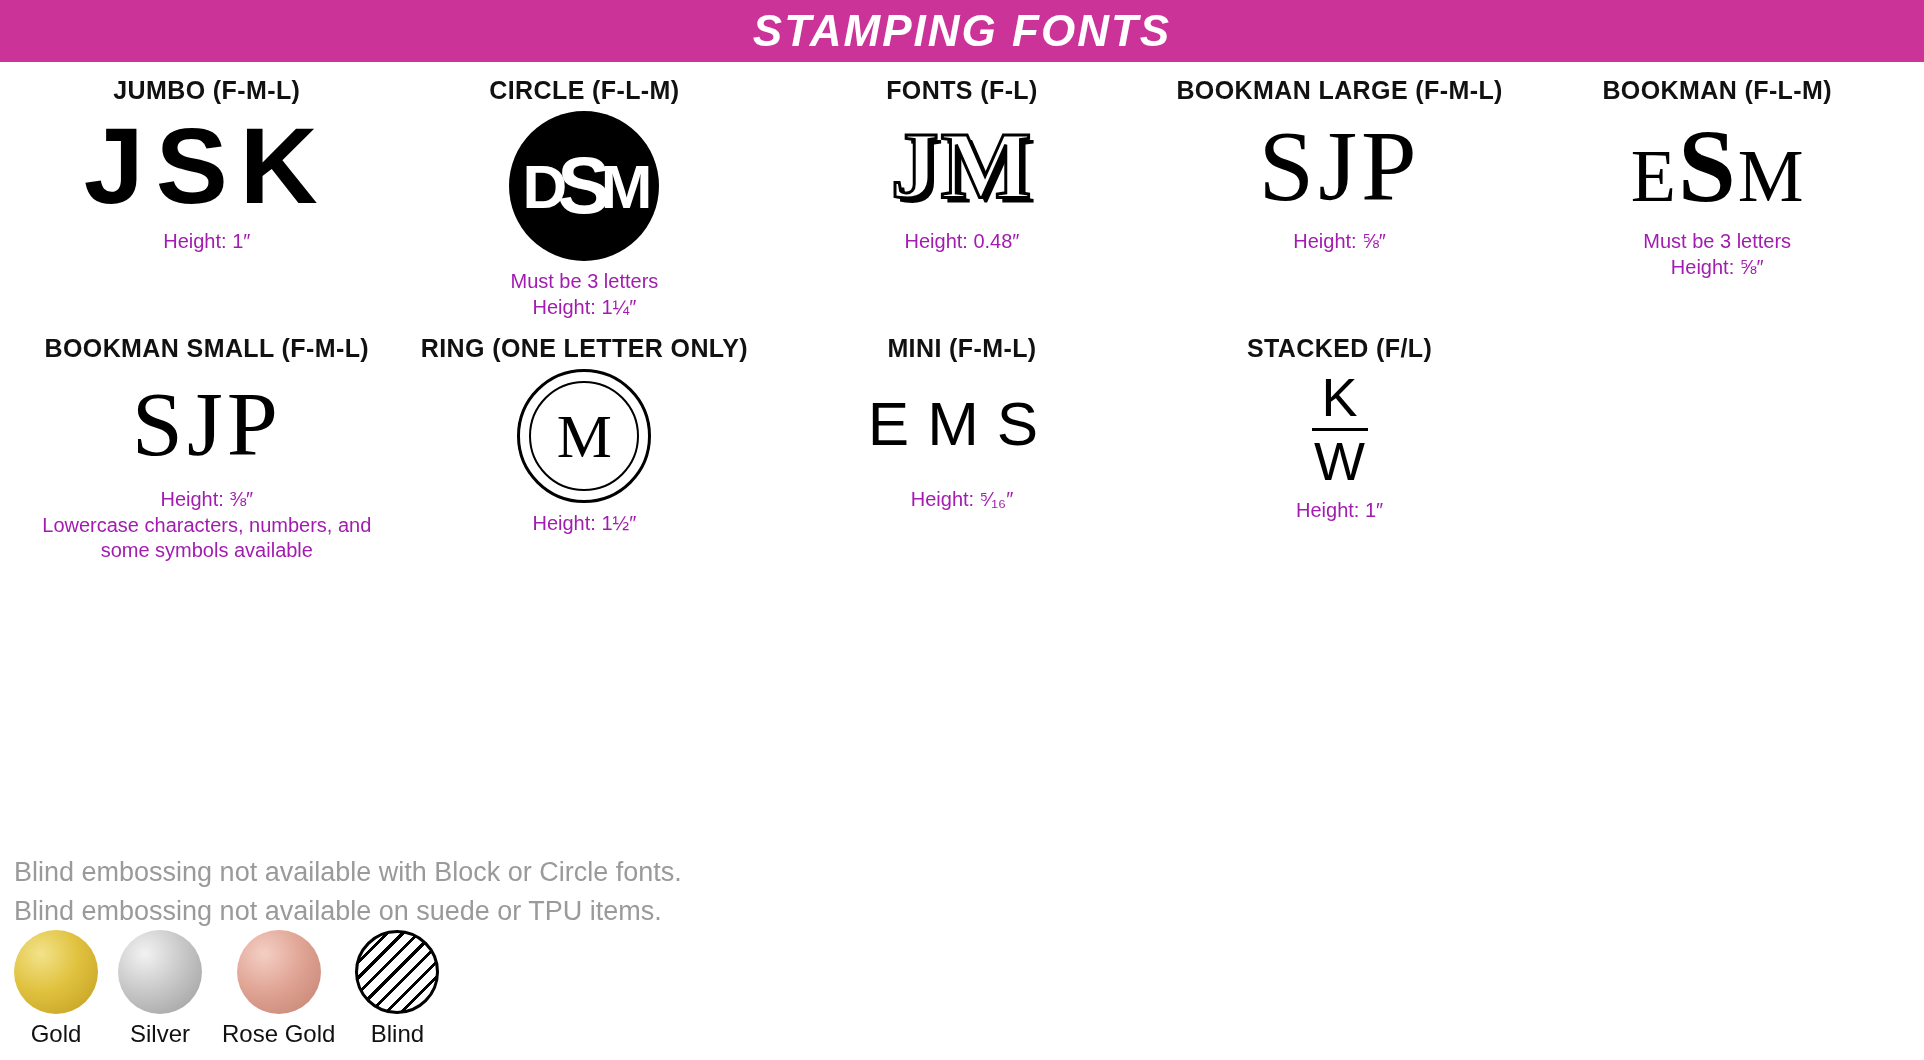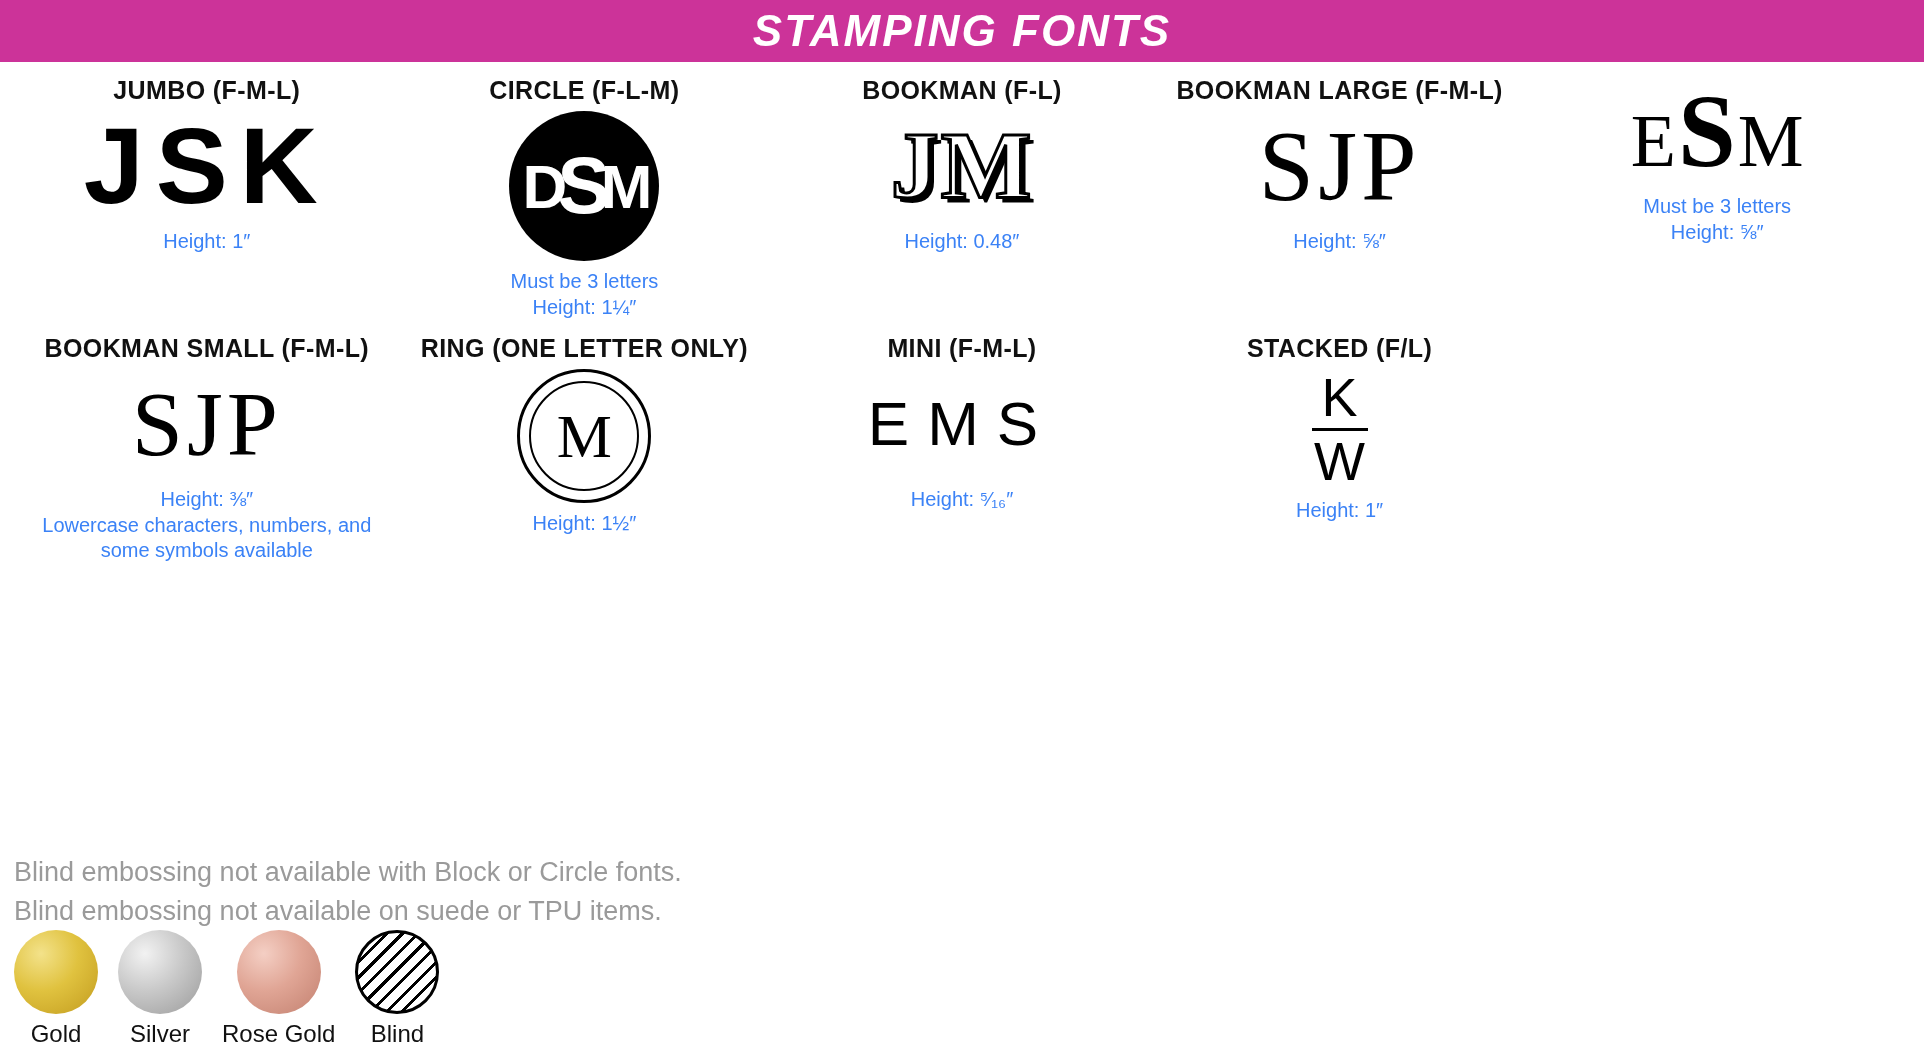--- a/index.html
+++ b/index.html
@@ -56,21 +56,21 @@
     color: #111111;
   }
   .sample {
     display: flex;
     align-items: center;
     justify-content: center;
     min-height: 110px;
   }
   .note {
     font-size: 20px;
-    color: #3b82f6;
+    color: #a21caf;
     line-height: 1.28;
     margin-top: 8px;
   }
   .note-line { display: block; }
 
   
   .s-jumbo {
     font-family: "Liberation Sans", sans-serif;
     font-weight: bold;
     font-size: 108px;
@@ -271,40 +271,41 @@
           <span>M</span>
       </div>
     </div>
     <div class="note">
       <span class="note-line">Must be 3 letters</span>
       <span class="note-line">Height: 1¼″</span>
     </div>
   </div>
 
   <div class="cell">
-    <div class="cell-title">BOOKMAN (F-L)</div>
+    <div class="cell-title">FONTS (F-L)</div>
     <div class="sample">
       <span class="s-shadow">JM</span>
     </div>
     <div class="note">
       <span class="note-line">Height: 0.48″</span>
     </div>
   </div>
 
   <div class="cell">
     <div class="cell-title">BOOKMAN LARGE (F-M-L)</div>
     <div class="sample">
       <span class="s-bookman-large">SJP</span>
     </div>
     <div class="note">
       <span class="note-line">Height: ⅝″</span>
     </div>
   </div>
 
   <div class="cell">
+    <div class="cell-title">BOOKMAN (F-L-M)</div>
     <div class="sample">
       <span class="s-bookman-mono">
         <span>E</span>
           <span class="big">S</span>
           <span>M</span>
       </span>
     </div>
     <div class="note">
       <span class="note-line">Must be 3 letters</span>
       <span class="note-line">Height: ⅝″</span>

